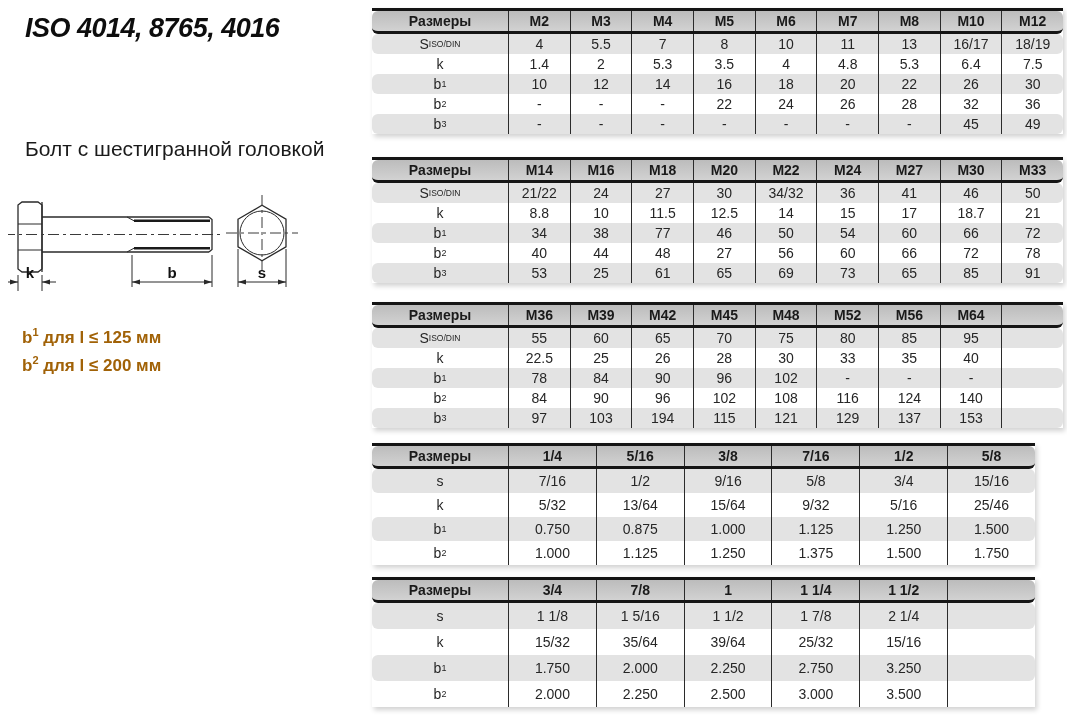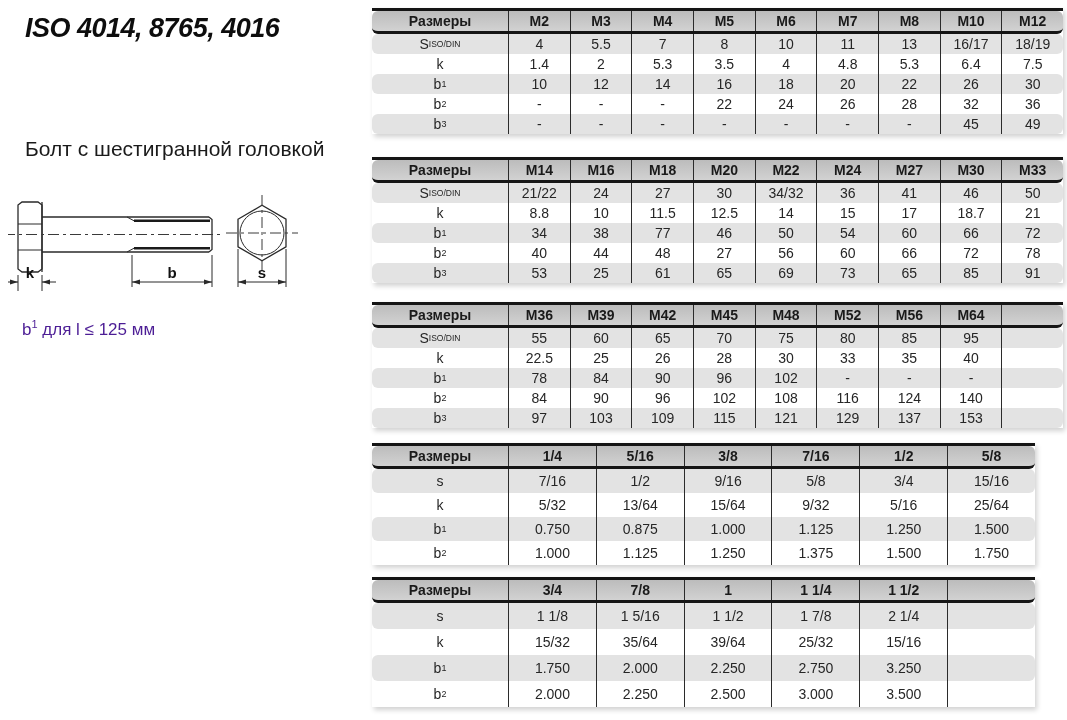--- a/index.html
+++ b/index.html
@@ -8,21 +8,21 @@
   .page { position:relative; width:1067px; height:720px; background:#fff; }
 
   
   .title-block { position:absolute; left:25px; top:10px;font-style:italic; }
   .title-line { font-size:27px; font-weight:bold; color:#0d0d0d; line-height:36px; letter-spacing:-0.5px; }
   .subtitle-block { position:absolute; left:25px; top:90px;margin-top:44px; }
   .subtitle-line { font-size:21px; font-weight:400; color:#1a1a1a; line-height:29px; }
 
   .drawing { position:absolute; left:8px; top:185px; }
 
-  .footnotes { position:absolute; left:22px; top:316px; font-size:17px; line-height:28px; color:#4c1d95; }
+  .footnotes { position:absolute; left:22px; top:324px; font-size:17px; line-height:28px; color:#a16207;font-weight:bold; }
   .footnotes sup { font-size:11px; vertical-align:super; line-height:0; }
 
   
   .dim-table { position:absolute; background:#ffffff; border-top:3px solid #151515;
                box-shadow:2px 3px 5px rgba(0,0,0,0.18); font-size:14px; }
   .dim-table .row { display:flex; width:100%;border-radius:6px; }
   .dim-table .cell { flex:1 1 0; display:flex; align-items:center; justify-content:center;
                      border-left:1px solid #2b2b2b; white-space:nowrap; }
   .dim-table .cell:first-child { flex:0 0 136px; border-left:none; }
   .dim-table .row.header { height:23px; font-weight:bold; color:#1a1a1a;
@@ -114,20 +114,21 @@
       <line class="thin" x1="278" y1="64" x2="278" y2="102"></line>
       <line class="thin" x1="230" y1="97" x2="278" y2="97"></line>
       <polygon class="arr" points="230,97 238,94.4 238,99.6"></polygon>
       <polygon class="arr" points="278,97 270,94.4 270,99.6"></polygon>
       <text class="dimtxt" x="254" y="93" text-anchor="middle">s</text>
     </g>
   </svg>
 
   <div class="footnotes">
     <div><span>b</span><sup>1</sup><span> для l ≤ 125 мм</span></div>
+    <div><span>b</span><sup>2</sup><span> для l ≤ 200 мм</span></div>
   </div>
 
   <div class="dim-table pos0 rows20">
       <div class="row header">
         <div class="cell">Размеры</div>
         <div class="cell">M2</div>
         <div class="cell">M3</div>
         <div class="cell">M4</div>
         <div class="cell">M5</div>
         <div class="cell">M6</div>
@@ -371,21 +372,21 @@
         <div class="cell">140</div>
         <div class="cell"></div>
       </div>
       <div class="row data shade">
         <div class="cell">
           <span>b</span>
           <sup>3</sup>
         </div>
         <div class="cell">97</div>
         <div class="cell">103</div>
-        <div class="cell">109</div>
+        <div class="cell">194</div>
         <div class="cell">115</div>
         <div class="cell">121</div>
         <div class="cell">129</div>
         <div class="cell">137</div>
         <div class="cell">153</div>
         <div class="cell"></div>
       </div>
     </div>
   <div class="dim-table pos3 rows24">
       <div class="row header">
@@ -410,21 +411,21 @@
       </div>
       <div class="row data">
         <div class="cell">
           <span>k</span>
         </div>
         <div class="cell">5/32</div>
         <div class="cell">13/64</div>
         <div class="cell">15/64</div>
         <div class="cell">9/32</div>
         <div class="cell">5/16</div>
-        <div class="cell">25/64</div>
+        <div class="cell">25/46</div>
       </div>
       <div class="row data shade">
         <div class="cell">
           <span>b</span>
           <sup>1</sup>
         </div>
         <div class="cell">0.750</div>
         <div class="cell">0.875</div>
         <div class="cell">1.000</div>
         <div class="cell">1.125</div>

